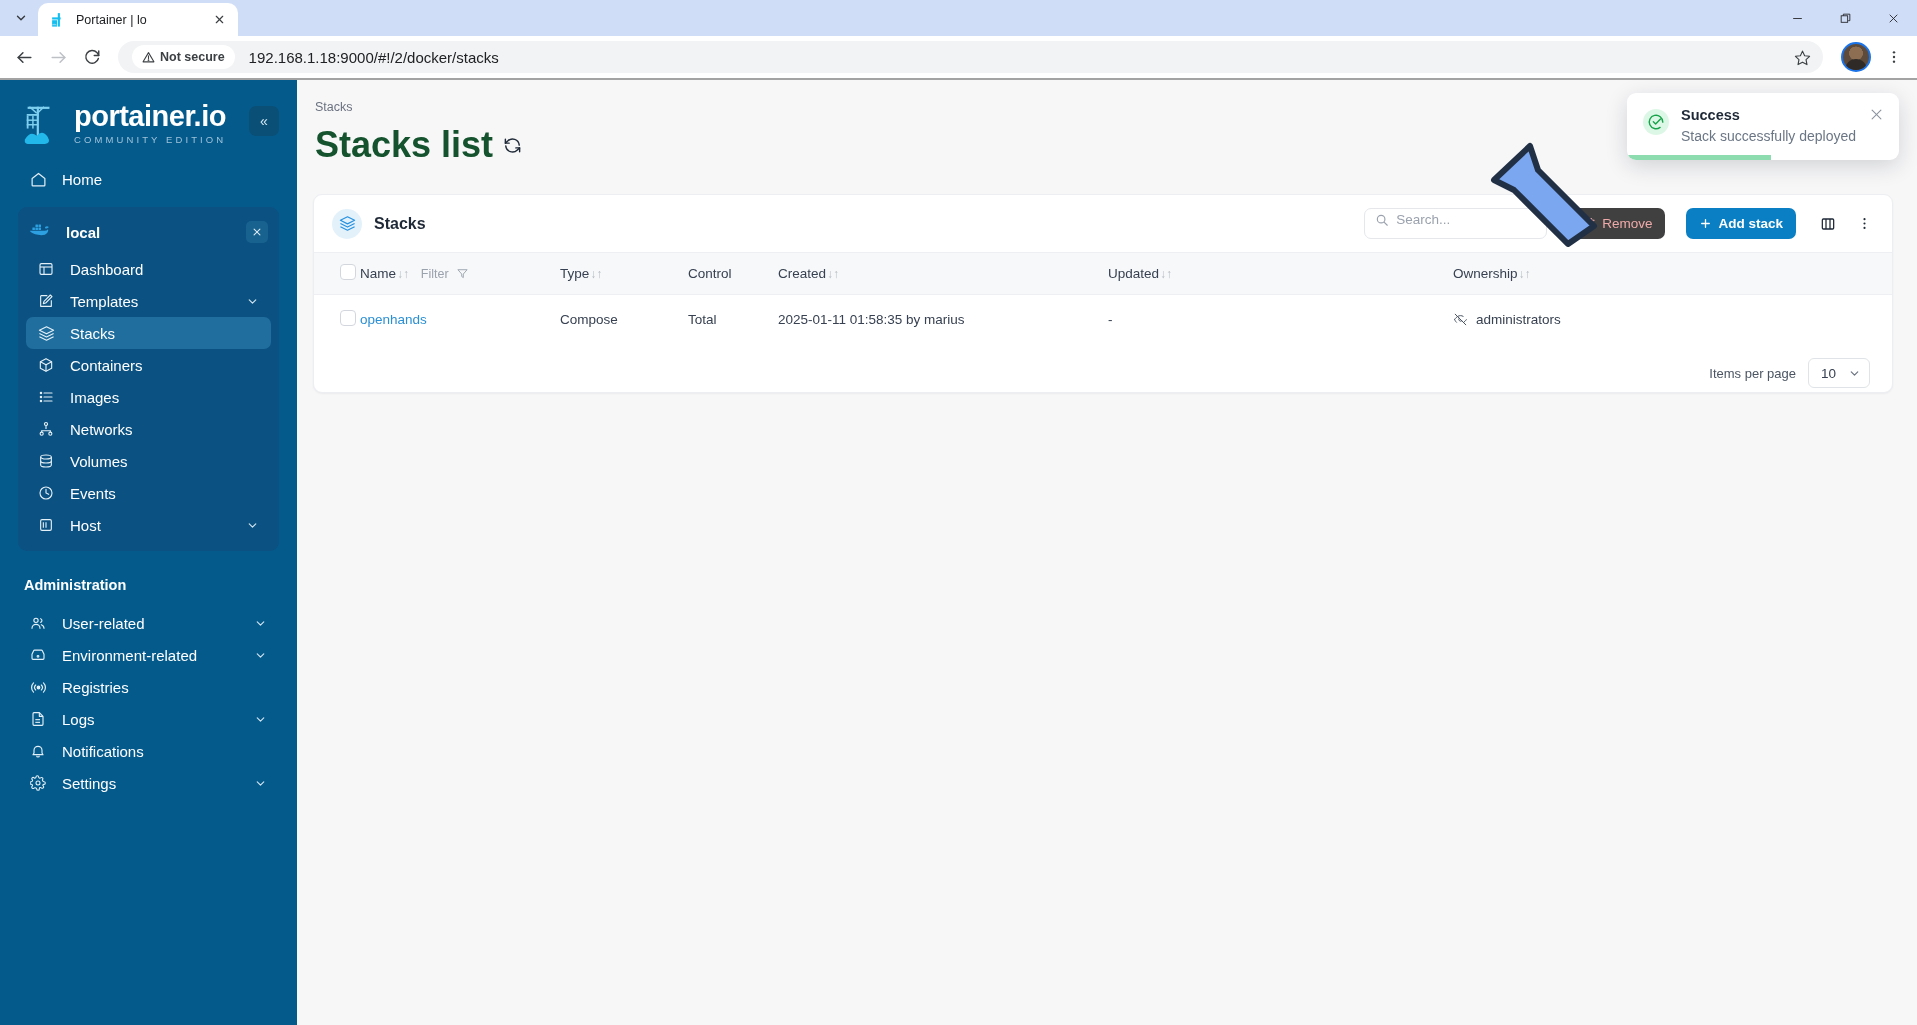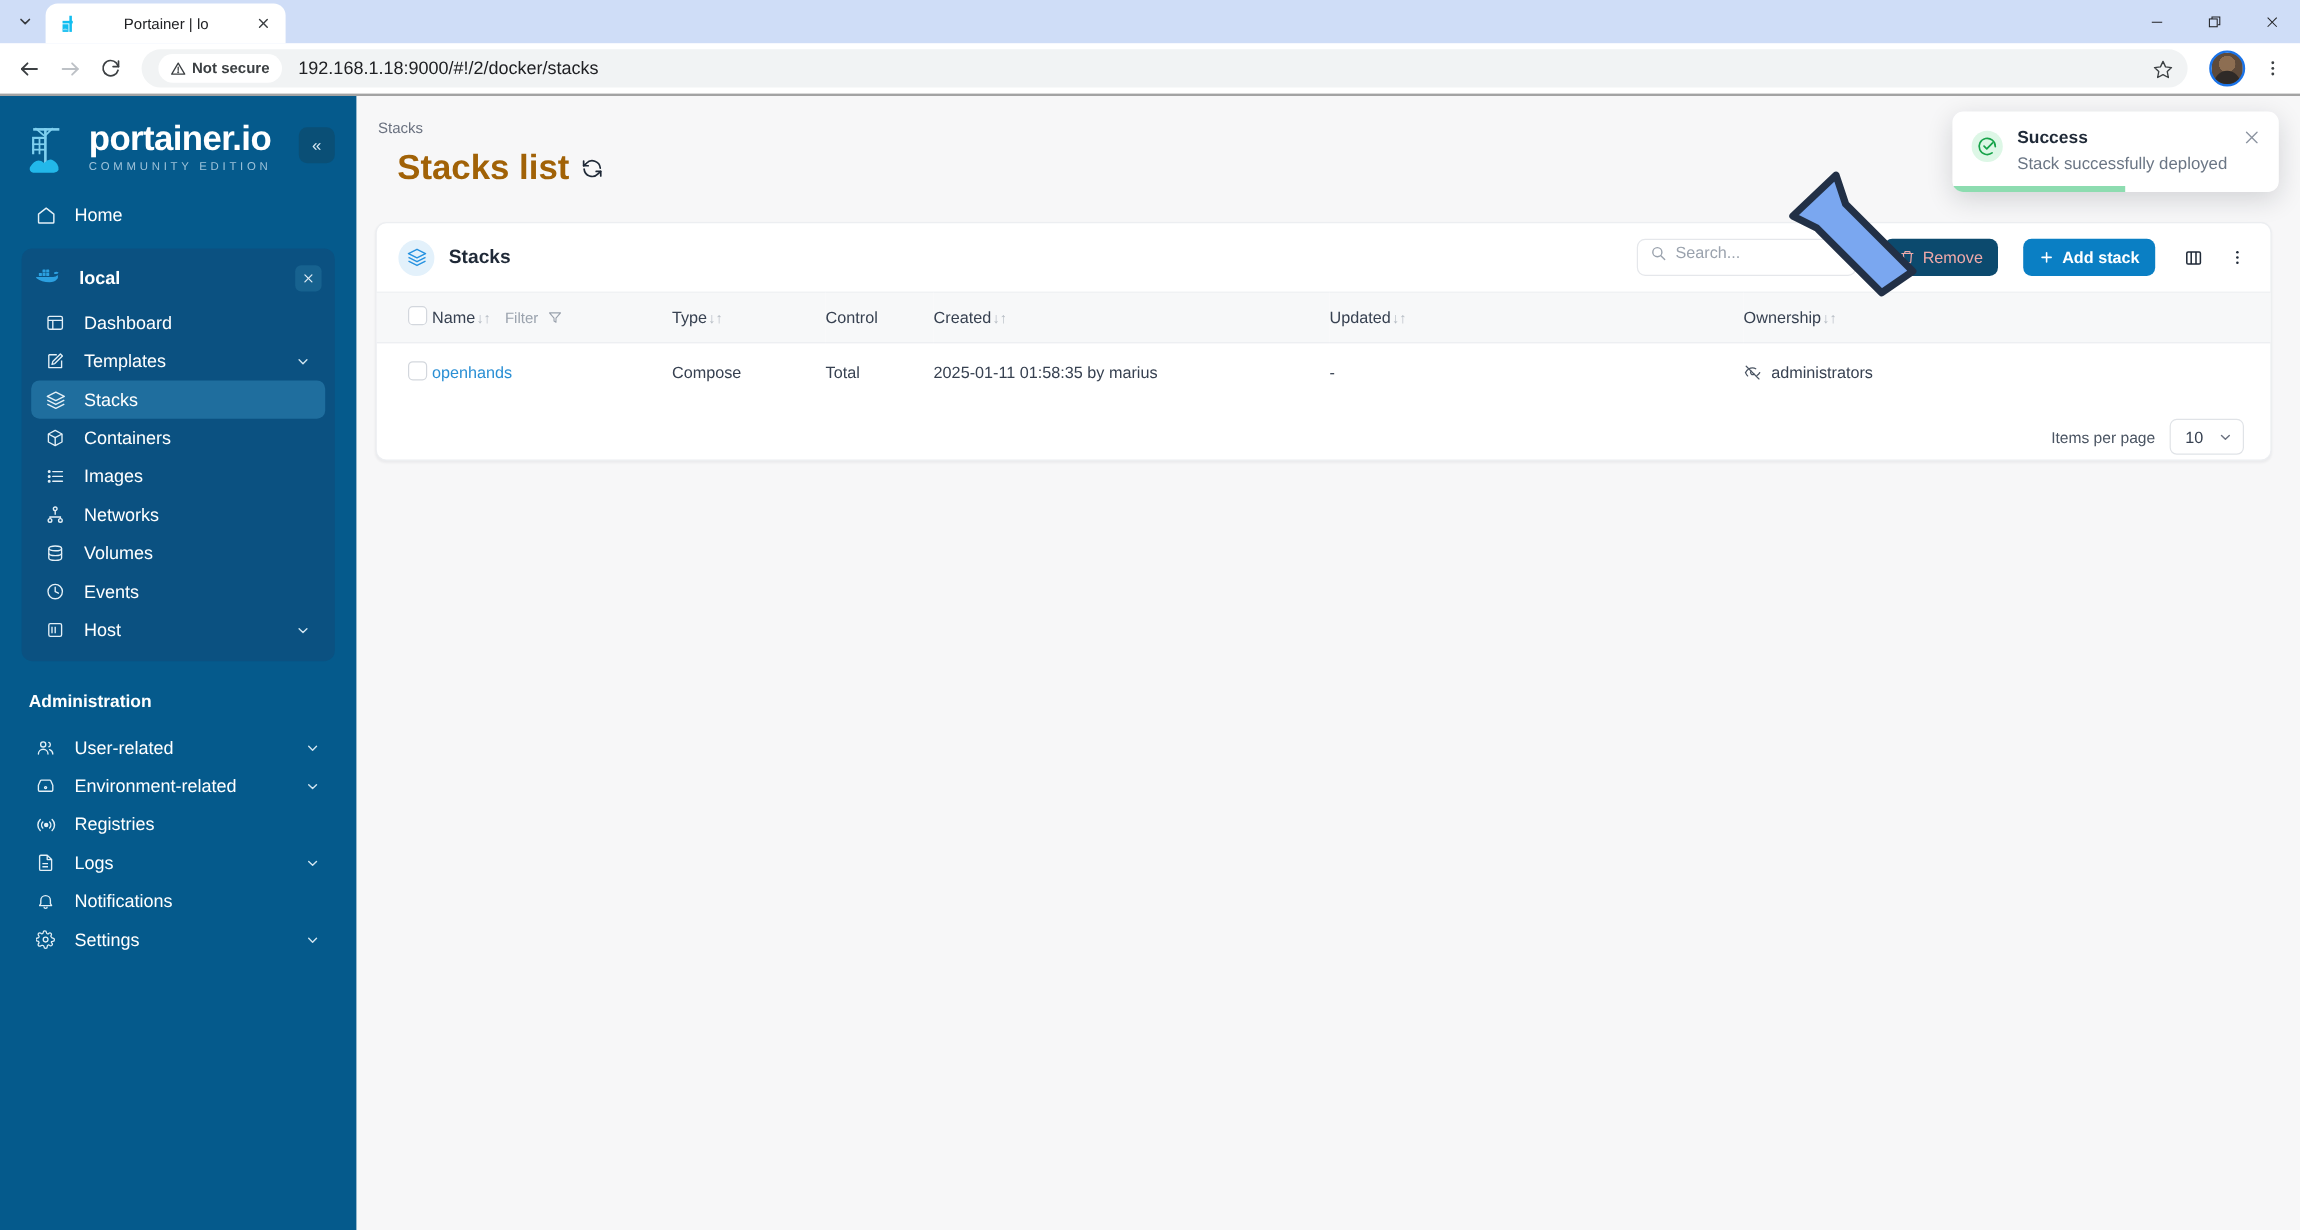--- a/index.html
+++ b/index.html
@@ -8,21 +8,21 @@
     font-family: "Liberation Sans", sans-serif;
     overflow: hidden;
     background: #ffffff;
   }
 
   
   .browser { width: 1917px; height: 1025px; position: relative; }
 
   .tabstrip {
     height: 36px; background: #cfddf7; display: flex; align-items: flex-end;
-    padding-left: 4px; position: relative; text-align: center;
+    padding-left: 4px; position: relative;
   }
   .tab-list-btn {
     width: 34px; height: 30px; margin-bottom: 3px; border-radius: 7px;
     display: flex; align-items: center; justify-content: center;
     color: #36393d; font-size: 13px;
   }
   .tab {
     height: 33px; min-width: 200px; max-width: 240px;
     background: #ffffff; border-radius: 10px 10px 0 0;
     display: flex; align-items: center; gap: 9px; padding: 0 10px 0 12px;
@@ -131,22 +131,22 @@
   .env-panel .nav-row { margin: 0 8px; }
 
   .section-title {
     font-size: 14.5px; font-weight: bold; color: #ffffff; padding: 26px 0 14px 24px;
   }
 
   
   .content { flex: 1; position: relative; padding: 20px 24px 0 16px; overflow: hidden; }
   .breadcrumb { font-size: 12.5px; color: #6b7280; margin: 0 0 10px 2px; }
   .page-title {
-    font-size: 29px; font-weight: bold; color: #a16207;
-    display: flex; align-items: center; gap: 10px; margin: 0 0 28px 18px;
+    font-size: 36px; font-weight: bold; color: #14532d;
+    display: flex; align-items: center; gap: 10px; margin: 0 0 28px 2px;
   }
   .refresh-ico { color: #1f2937; display: flex; align-items: center; }
 
   .card {
     background: #ffffff; border-radius: 9px; border: 1px solid #eceef1;
     box-shadow: 0 1px 2px rgba(16,24,40,.05);
     margin: 0 0 0 0;
   }
   .card-head {
     display: flex; align-items: center; gap: 12px; padding: 13px 16px 13px 18px;
@@ -165,21 +165,21 @@
   .search-box input {
     flex: 1; border: none; outline: none; font-size: 13.5px; color: #374151;
     font-family: "Liberation Sans", sans-serif; background: transparent;
   }
   .search-box input::placeholder { color: #9aa2ad; }
   .search-clear { color: #9aa2ad; display:flex; cursor:pointer; }
 
   .btn { height: 31px; border-radius: 7px; display: flex; align-items: center; gap: 6px;
          font-size: 13.5px; padding: 0 13px; border: none; cursor: pointer;
          font-family: "Liberation Sans", sans-serif; }
-  .btn-remove { background: #0c4a6e; color: #f0a9a9; margin-left: 11px; }
+  .btn-remove { background: #404040; color: #f0a9a9; margin-left: 11px; }
   .btn-add { background: #0a7fc4; color: #ffffff; margin-left: 9px; font-weight: bold; }
   .icon-btn { width: 24px; height: 28px; display:flex; align-items:center; justify-content:center; color:#1f2937; }
 
   table { width: 100%; border-collapse: collapse; }
   thead tr { background: #f7f8f9; border-top: 1px solid #edeff2; border-bottom: 1px solid #edeff2; }
   th {
     text-align: left; font-size: 13.5px; font-weight: normal; color: #374151;
     padding: 11px 0; height: 41px; white-space: nowrap;
   }
   th .sorticon { color: #b6bcc4; font-size: 12px; margin-left: 1px; }

